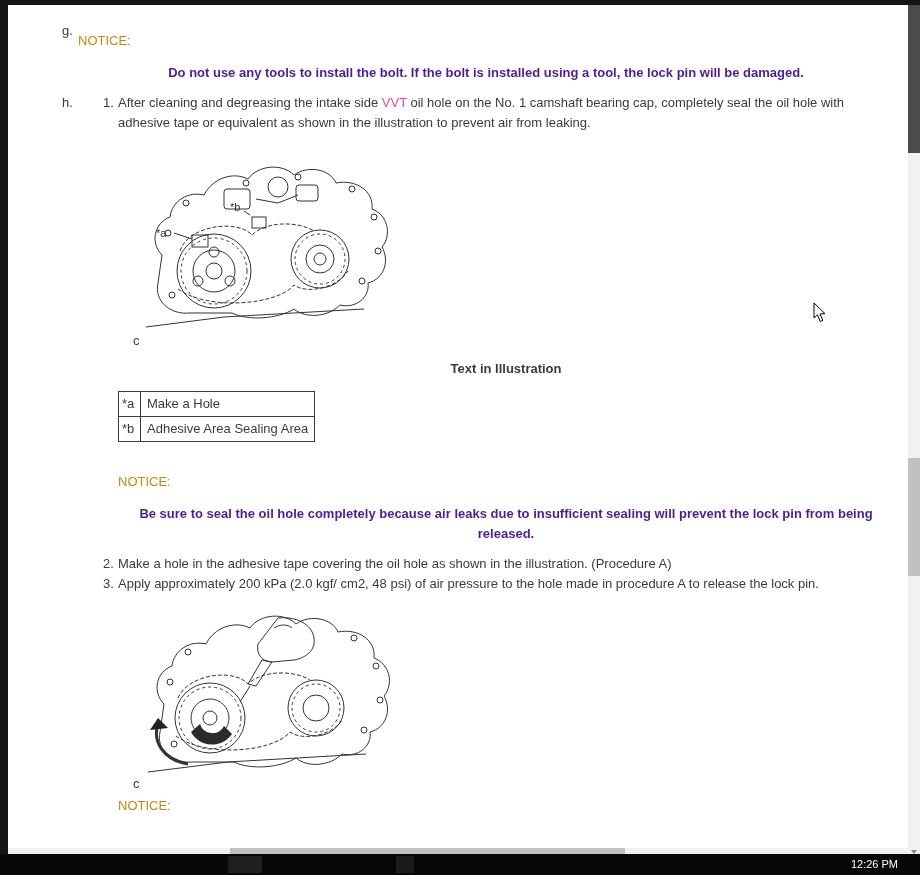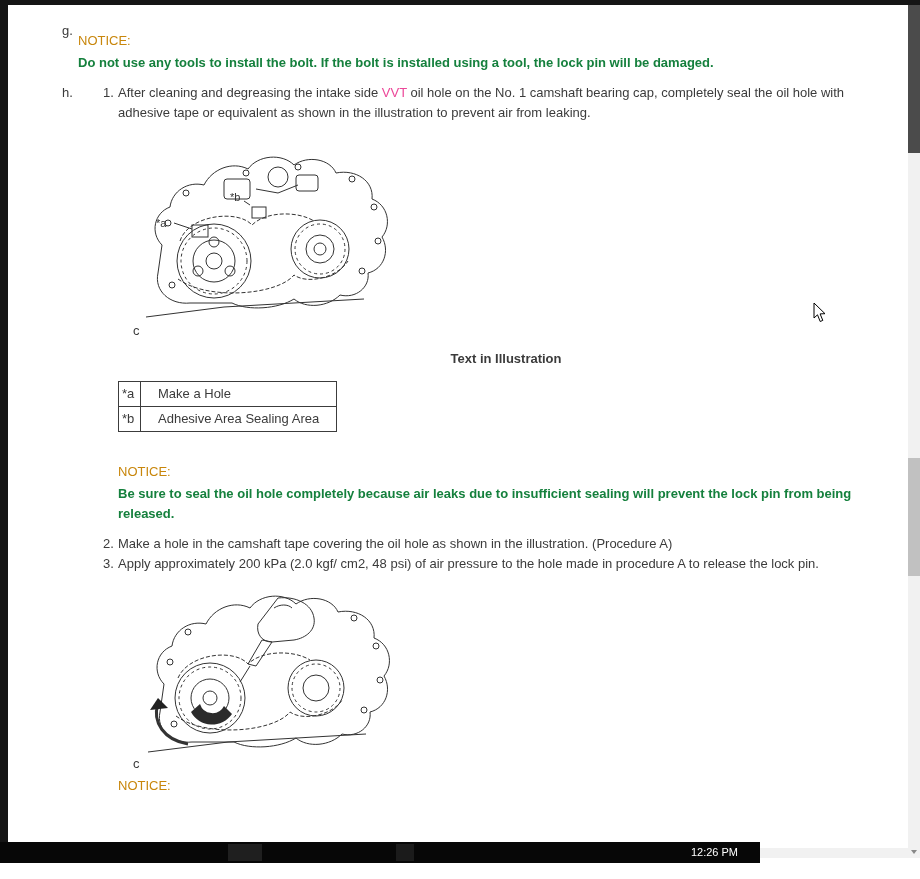--- a/index.html
+++ b/index.html
@@ -26,39 +26,39 @@
     font-size: 13px;
     line-height: 20px;
     overflow: hidden;
   }
 
   .step { display: flex; }
   .step-marker { width: 16px; flex: none; }
   .step-body { flex: 1; }
 
   .notice-label { color: #c8860b; font-weight: normal; margin-top: 10px; }
-  .notice-text  { color: #15803d; font-weight: bold; margin-top: 2px; }
+  .notice-text  { color: #4c1d95; font-weight: bold; margin-top: 12px; text-align: center; }
 
   .substeps { margin-left: 25px; margin-top: 0; }
   .substep { display: flex; }
   .substep-marker { width: 15px; flex: none; text-align: left; }
   .substep-body { flex: 1; }
 
   a.vvt-link { color: #ec4899; text-decoration: none; cursor: pointer; }
 
   .illustration-block { margin: 26px 0 0 10px; }
   .illustration-svg { display: block; }
   .illo-label-c { margin-left: 5px; font-size: 13px; color: #3b3b3b; }
 
   .tii-heading { font-weight: bold; margin-top: 8px; color: #3b3b3b; text-align: center; }
 
   table.illo-table { border-collapse: collapse; margin-top: 12px; }
   table.illo-table td {
     border: 1px solid #3c3c3c;
-    padding: 2px 17px;
+    padding: 2px 6px;
     height: 25px;
     font-size: 13px;
     white-space: nowrap;
   }
   table.illo-table td.key { width: 22px; padding: 2px 3px; }
 
   .notice-gap { margin-top: 30px; }
 
   svg.lineart { stroke: #333; fill: none; stroke-width: 1; }
   svg.lineart text { stroke: none; fill: #333; font-size: 11px; font-family: "Liberation Sans", sans-serif; }
@@ -73,21 +73,21 @@
     content: ""; position: absolute; left: 3px; top: 5px;
     border-left: 3px solid transparent; border-right: 3px solid transparent;
     border-top: 4px solid #888;
   }
 
   
   .hscroll { position: absolute; left: 8px; top: 848px; width: 900px; height: 10px; background: #f1f1f1; z-index: 6; }
   .hs-thumb { position: absolute; left: 222px; top: 0; width: 395px; height: 10px; background: #c1c1c1; }
 
   
-  .taskbar { position: absolute; left: 0; bottom: 16px; width: 760px; height: 21px; background: #070707; z-index: 7; text-align: right; }
+  .taskbar { position: absolute; left: 0; bottom: 4px; width: 920px; height: 21px; background: #070707; z-index: 7; text-align: right; }
   .tb-app-1 { position: absolute; left: 228px; top: 2px; width: 34px; height: 17px; background: #1f1f1f; }
   .tb-app-2 { position: absolute; left: 396px; top: 2px; width: 18px; height: 17px; background: #1b1b1b; }
   .tb-clock { position: absolute; right: 22px; top: 4px; color: #ffffff; font-size: 11px; line-height: 13px; }
 
   
   .cursor { position: absolute; left: 813px; top: 302px; width: 15px; height: 21px; z-index: 10; }
 </style>
 </head>
 <body>
 
@@ -175,21 +175,21 @@
               </table>
 
             <p class="notice-label notice-gap">NOTICE:</p>
             <p class="notice-text">Be sure to seal the oil hole completely because air leaks due to insufficient sealing will prevent the lock pin from being released.</p>
           </div>
         </div>
 
         <div class="substep" style="margin-top:10px;">
           <span class="substep-marker">2.</span>
           <div class="substep-body">
-            <p>Make a hole in the camshaft tape covering the oil hole as shown in the illustration. (Procedure A)</p>
+            <p>Make a hole in the adhesive tape covering the oil hole as shown in the illustration. (Procedure A)</p>
           </div>
         </div>
 
         <div class="substep">
           <span class="substep-marker">3.</span>
           <div class="substep-body">
             <p>Apply approximately 200 kPa (2.0 kgf/ cm2, 48 psi) of air pressure to the hole made in procedure A to release the lock pin.</p>
 
             <div class="illustration-block" style="margin-top:18px;">
               <svg class="lineart illustration-svg" width="280" height="162" viewBox="0 0 280 162">

